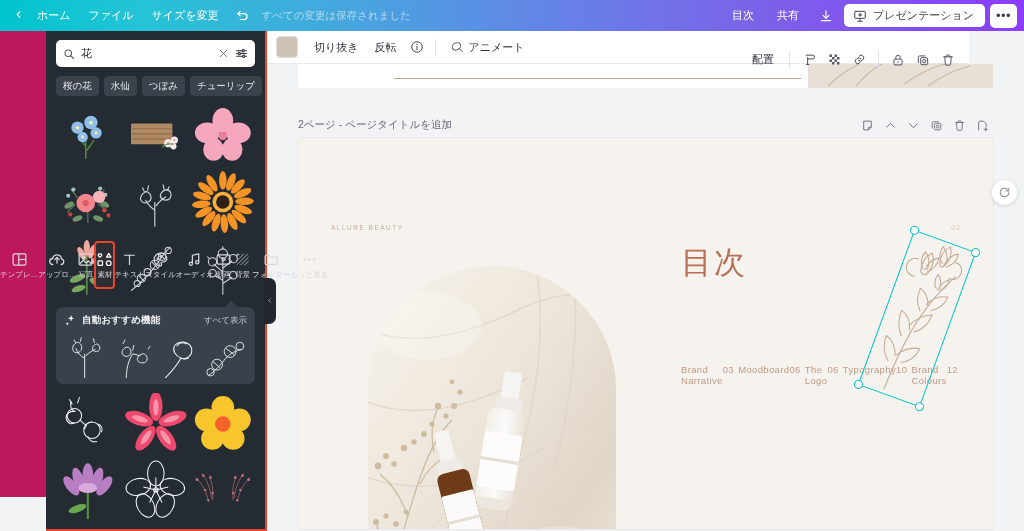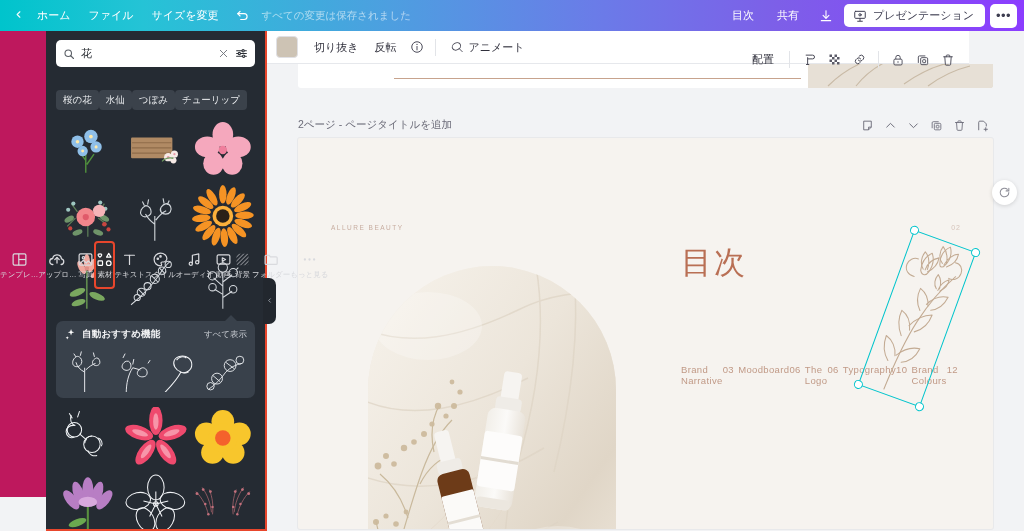--- a/index.html
+++ b/index.html
@@ -66,21 +66,21 @@
   .searchbar {
     height: 27px; background: #fff; border-radius: 5px; display: flex;
     align-items: center; padding: 0 7px; gap: 6px;
   }
   .search-input {
     flex: 1; border: none; outline: none; font-size: 11px; color: #1f2329;
     font-family: "Liberation Sans", sans-serif; background: transparent; min-width: 0;
   }
   .search-input::placeholder { color: #9a9ea6; }
   .sb-icon { flex: 0 0 auto; display: flex; align-items: center; color: #5a5f66; cursor: pointer; }
-  .chips { display: flex; align-items: flex-end; margin-top: 23px; }
+  .chips { display: flex; align-items: flex-end; gap: 5px; margin-top: 9px; }
   .chip {
     background: #3b424b; color: #eceef0; font-size: 9.5px; border-radius: 4px;
     padding: 4px 7px; white-space: nowrap; cursor: pointer; line-height: 1.3;
   }
   .grid { display: grid; grid-template-columns: repeat(3, 1fr); gap: 4px; margin-top: 9px; }
   .tile {
     height: 62px; border-radius: 3px; display: flex; align-items: center;
     justify-content: center; cursor: pointer; overflow: hidden;
   }
   .tile svg, .tile .img { width: 100%; height: 100%; }

